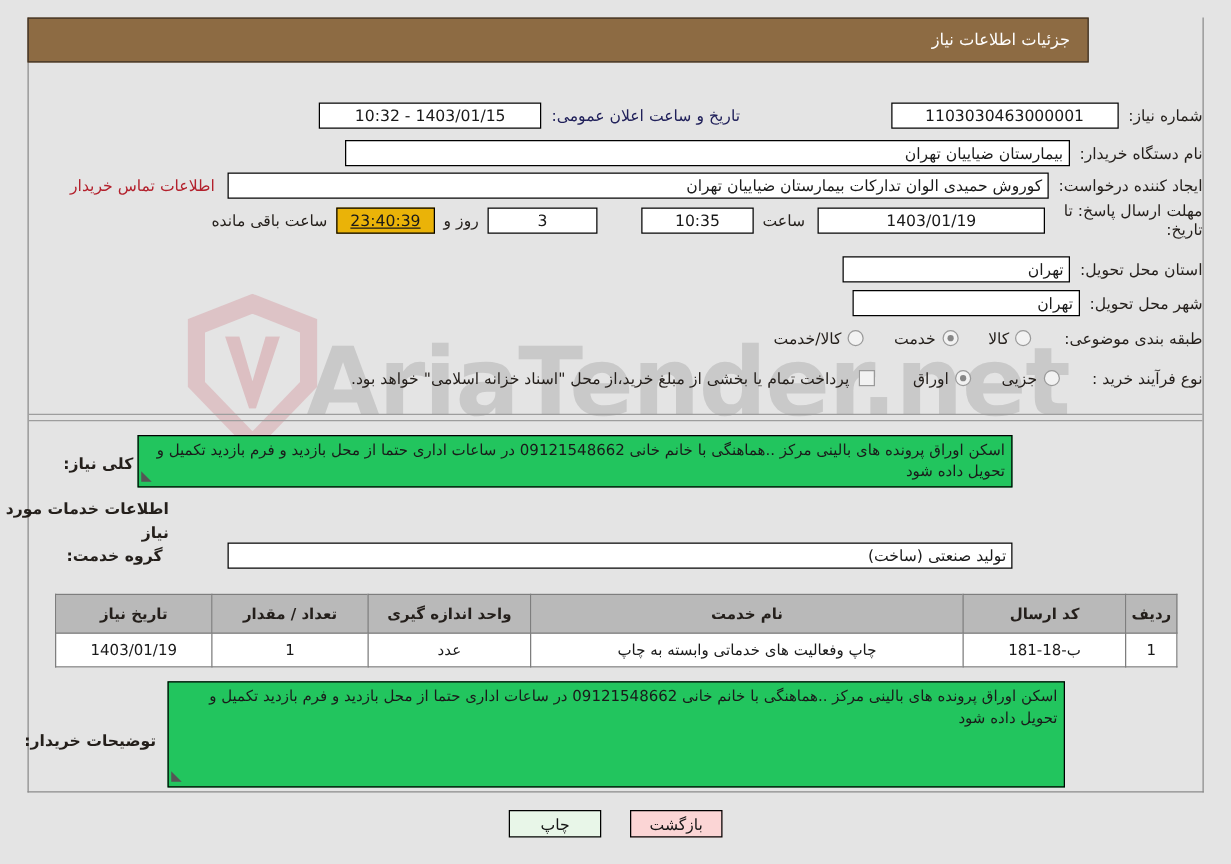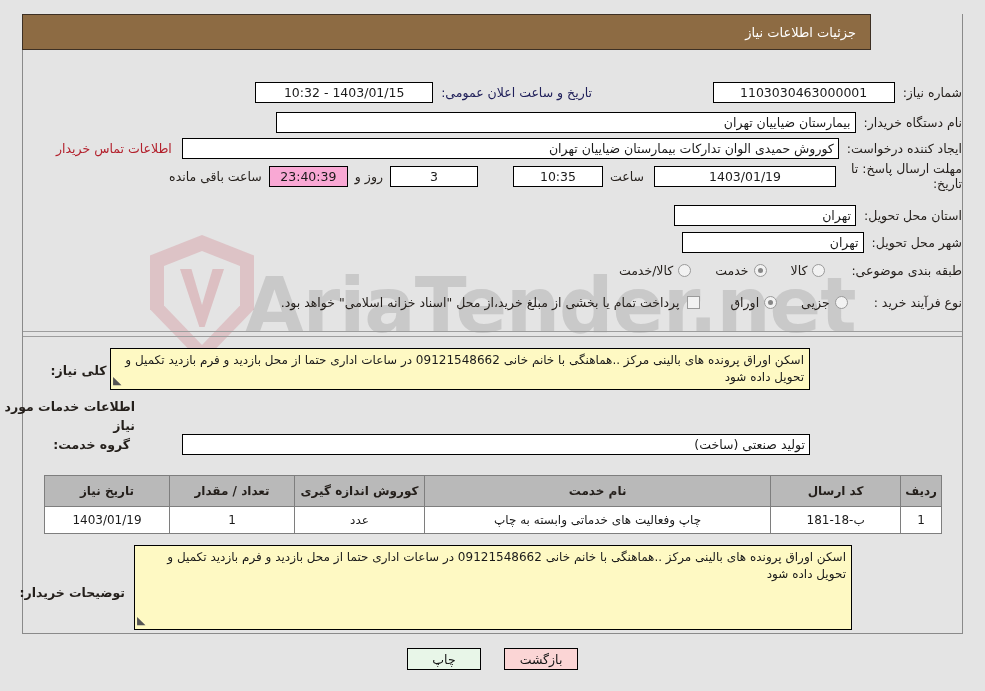--- a/index.html
+++ b/index.html
@@ -113,21 +113,21 @@
     font-size: 12.5px;
     color: #1a1a1a;
     display: flex;
     align-items: center;
     padding: 0 4px;
     overflow: hidden;
     white-space: nowrap;
   }
   .fld.center { justify-content: center; }
   .fld.start { justify-content: flex-start; }
-  .fld.cream { background: #f9a8d4; }
+  .fld.cream { background: #eab308; text-decoration: underline; }
 
   .link-red {
     color: #b3202c;
     font-size: 12.5px;
     white-space: nowrap;
     cursor: pointer;
   }
 
   
   .radio {
@@ -161,21 +161,21 @@
     position: absolute;
     left: 23px;
     width: 939px;
     height: 0;
     border-top: 1px solid #9d9d9d;
     z-index: 2;
   }
 
   
   .ta {
-    background: #fef9c3;
+    background: #22c55e;
     border: 1px solid #000000;
     font-size: 12px;
     color: #1a1a1a;
     padding: 3px 5px 0 5px;
     line-height: 17px;
     position: relative;
     overflow: hidden;
     text-align: right;
   }
   .ta .grip {
@@ -358,21 +358,21 @@
     <span class="lbl" style="font-weight:bold;">گروه خدمت:</span>
   </div>
   <div class="fld start" style="position:absolute; right:175px; top:434px; width:628px; z-index:2;">تولید صنعتی (ساخت)</div>
 
   <table class="tbl">
     <thead>
       <tr>
         <th style="width:38px;">ردیف</th>
         <th style="width:130px;">کد ارسال</th>
         <th>نام خدمت</th>
-        <th style="width:130px;">کوروش اندازه گیری</th>
+        <th style="width:130px;">واحد اندازه گیری</th>
         <th style="width:125px;">تعداد / مقدار</th>
         <th style="width:125px;">تاریخ نیاز</th>
       </tr>
     </thead>
     <tbody>
       <tr>
         <td>1</td>
         <td>ب-18-181</td>
         <td>چاپ وفعالیت های خدماتی وابسته به چاپ</td>
         <td>عدد</td>

